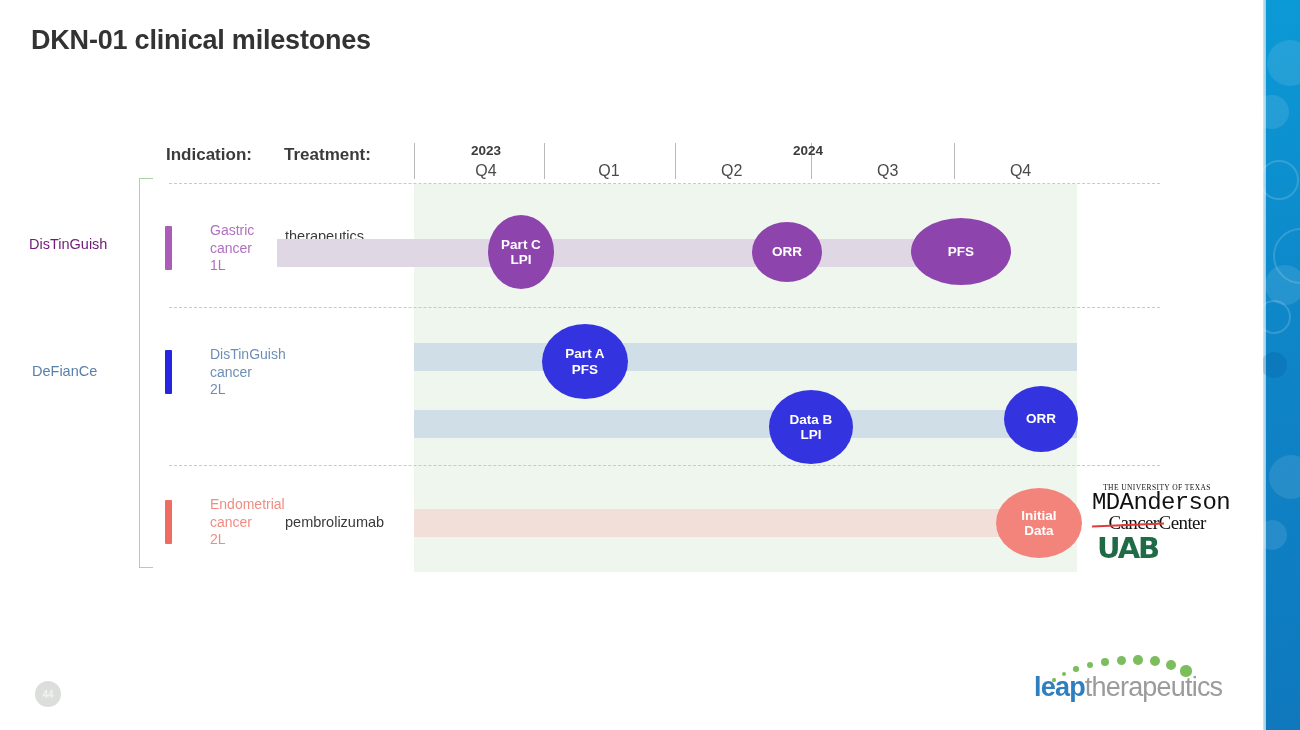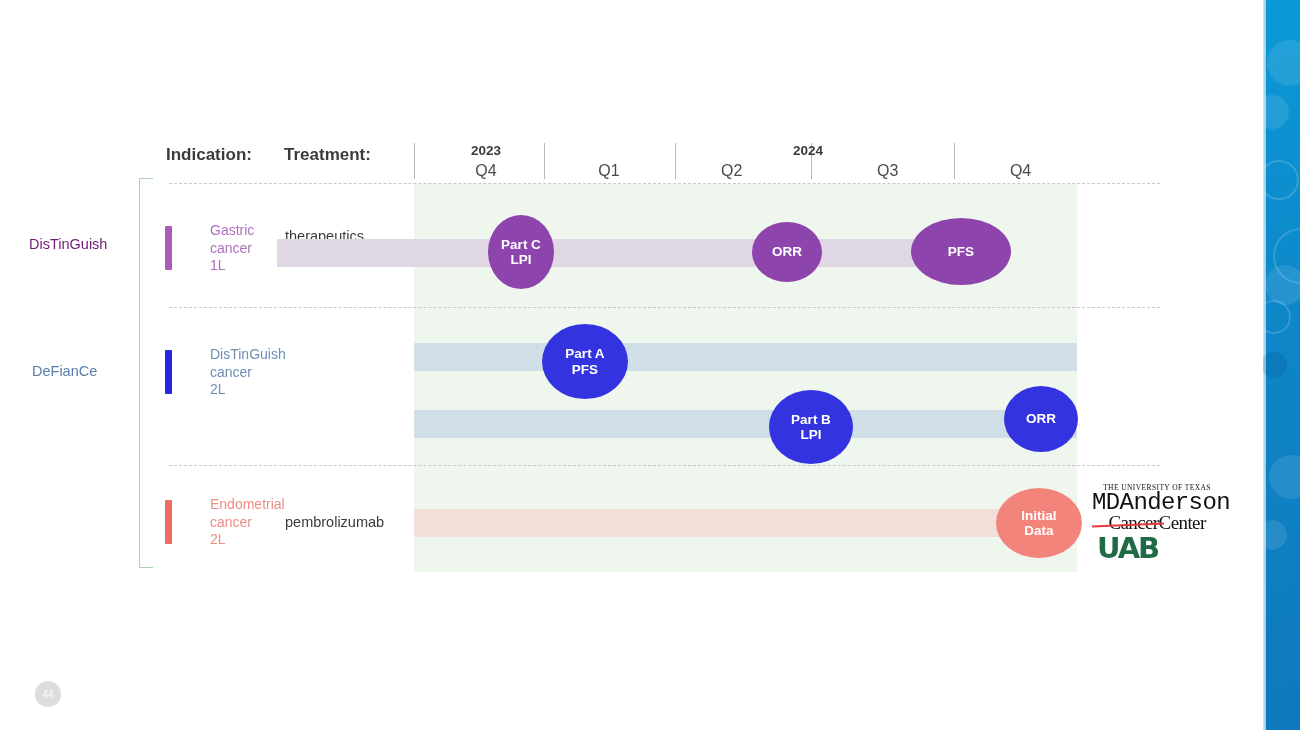--- a/index.html
+++ b/index.html
@@ -202,20 +202,21 @@
     <div class="bub bub-fill" style="left:-8px; top:95px;  width:34px; height:34px;"></div>
     <div class="bub bub-ring" style="left:-4px; top:160px; width:40px; height:40px;"></div>
     <div class="bub bub-ring" style="left:10px; top:228px; width:56px; height:56px;"></div>
     <div class="bub bub-fill" style="left:2px;  top:265px; width:40px; height:40px;"></div>
     <div class="bub bub-ring" style="left:-6px; top:300px; width:34px; height:34px;"></div>
     <div class="bub bub-dark" style="left:-2px; top:352px; width:26px; height:26px;"></div>
     <div class="bub bub-fill" style="left:6px;  top:455px; width:44px; height:44px;"></div>
     <div class="bub bub-fill" style="left:-6px; top:520px; width:30px; height:30px;"></div>
   </div>
 
+  <div id="page-title">DKN-01 clinical milestones</div>
 
   <div class="hdr-label" id="hdr-indication">Indication:</div>
   <div class="hdr-label" id="hdr-treatment">Treatment:</div>
 
   <div id="axis">
       <div class="tick" style="left: 0.2%;"></div>
       <div class="tick" style="left: 19.8%;"></div>
       <div class="tick" style="left: 39.5%;"></div>
       <div class="tick" style="left: 60%;"></div>
       <div class="tick" style="left: 81.5%;"></div>
@@ -276,31 +277,44 @@
         <div class="sbar sbar-blue" style="left: 275px; width: 663px; top: 232px;"></div>
         <div class="sbar sbar-pink" style="left: 275px; width: 663px; top: 331px;"></div>
       </div>
     <div id="bubbles-layer">
         <div class="bubble bub-purple" style="left: 349px; top: 37px; width: 66px; height: 74px;">Part C
 LPI</div>
         <div class="bubble bub-purple" style="left: 613px; top: 44px; width: 70px; height: 60px;">ORR</div>
         <div class="bubble bub-purple" style="left: 772px; top: 40px; width: 100px; height: 67px;">PFS</div>
         <div class="bubble bub-blue" style="left: 403px; top: 146px; width: 86px; height: 75px;">Part A
 PFS</div>
-        <div class="bubble bub-blue" style="left: 630px; top: 212px; width: 84px; height: 74px;">Part B
+        <div class="bubble bub-blue" style="left: 630px; top: 212px; width: 84px; height: 74px;">Data B
 LPI</div>
         <div class="bubble bub-blue" style="left: 865px; top: 208px; width: 74px; height: 66px;">ORR</div>
         <div class="bubble bub-pink" style="left: 857px; top: 310px; width: 86px; height: 70px;">Initial
 Data</div>
       </div>
   </div>
 
   <div id="logo-mda">
     <div id="mda-top">THE UNIVERSITY OF TEXAS</div>
     <div id="mda-mid">MDAnderson</div>
     <div id="mda-bot"><span>Cancer</span><span>Center</span><span id="mda-strike"></span></div>
   </div>
 
   <div id="logo-uab">UAB</div>
 
+  <div id="logo-leap">
+    <div id="leap-word"><span class="leap">leap</span><span class="ther">therapeutics</span></div>
+  <span class="leap-dot" style="left: 18.4px; top: 30.4px; width: 3.2px; height: 3.2px;"></span>
+      <span class="leap-dot" style="left: 27.8px; top: 23.8px; width: 4.4px; height: 4.4px;"></span>
+      <span class="leap-dot" style="left: 39.2px; top: 18.2px; width: 5.6px; height: 5.6px;"></span>
+      <span class="leap-dot" style="left: 52.6px; top: 13.6px; width: 6.8px; height: 6.8px;"></span>
+      <span class="leap-dot" style="left: 67px; top: 10px; width: 8px; height: 8px;"></span>
+      <span class="leap-dot" style="left: 82.5px; top: 7.5px; width: 9px; height: 9px;"></span>
+      <span class="leap-dot" style="left: 99.2px; top: 7.2px; width: 9.6px; height: 9.6px;"></span>
+      <span class="leap-dot" style="left: 116px; top: 8px; width: 10px; height: 10px;"></span>
+      <span class="leap-dot" style="left: 131.8px; top: 11.8px; width: 10.4px; height: 10.4px;"></span>
+      <span class="leap-dot" style="left: 146.4px; top: 17.4px; width: 11.2px; height: 11.2px;"></span>
+    </div>
 
   <div id="slide-number">44</div>
 </div>
 
 </body></html>

